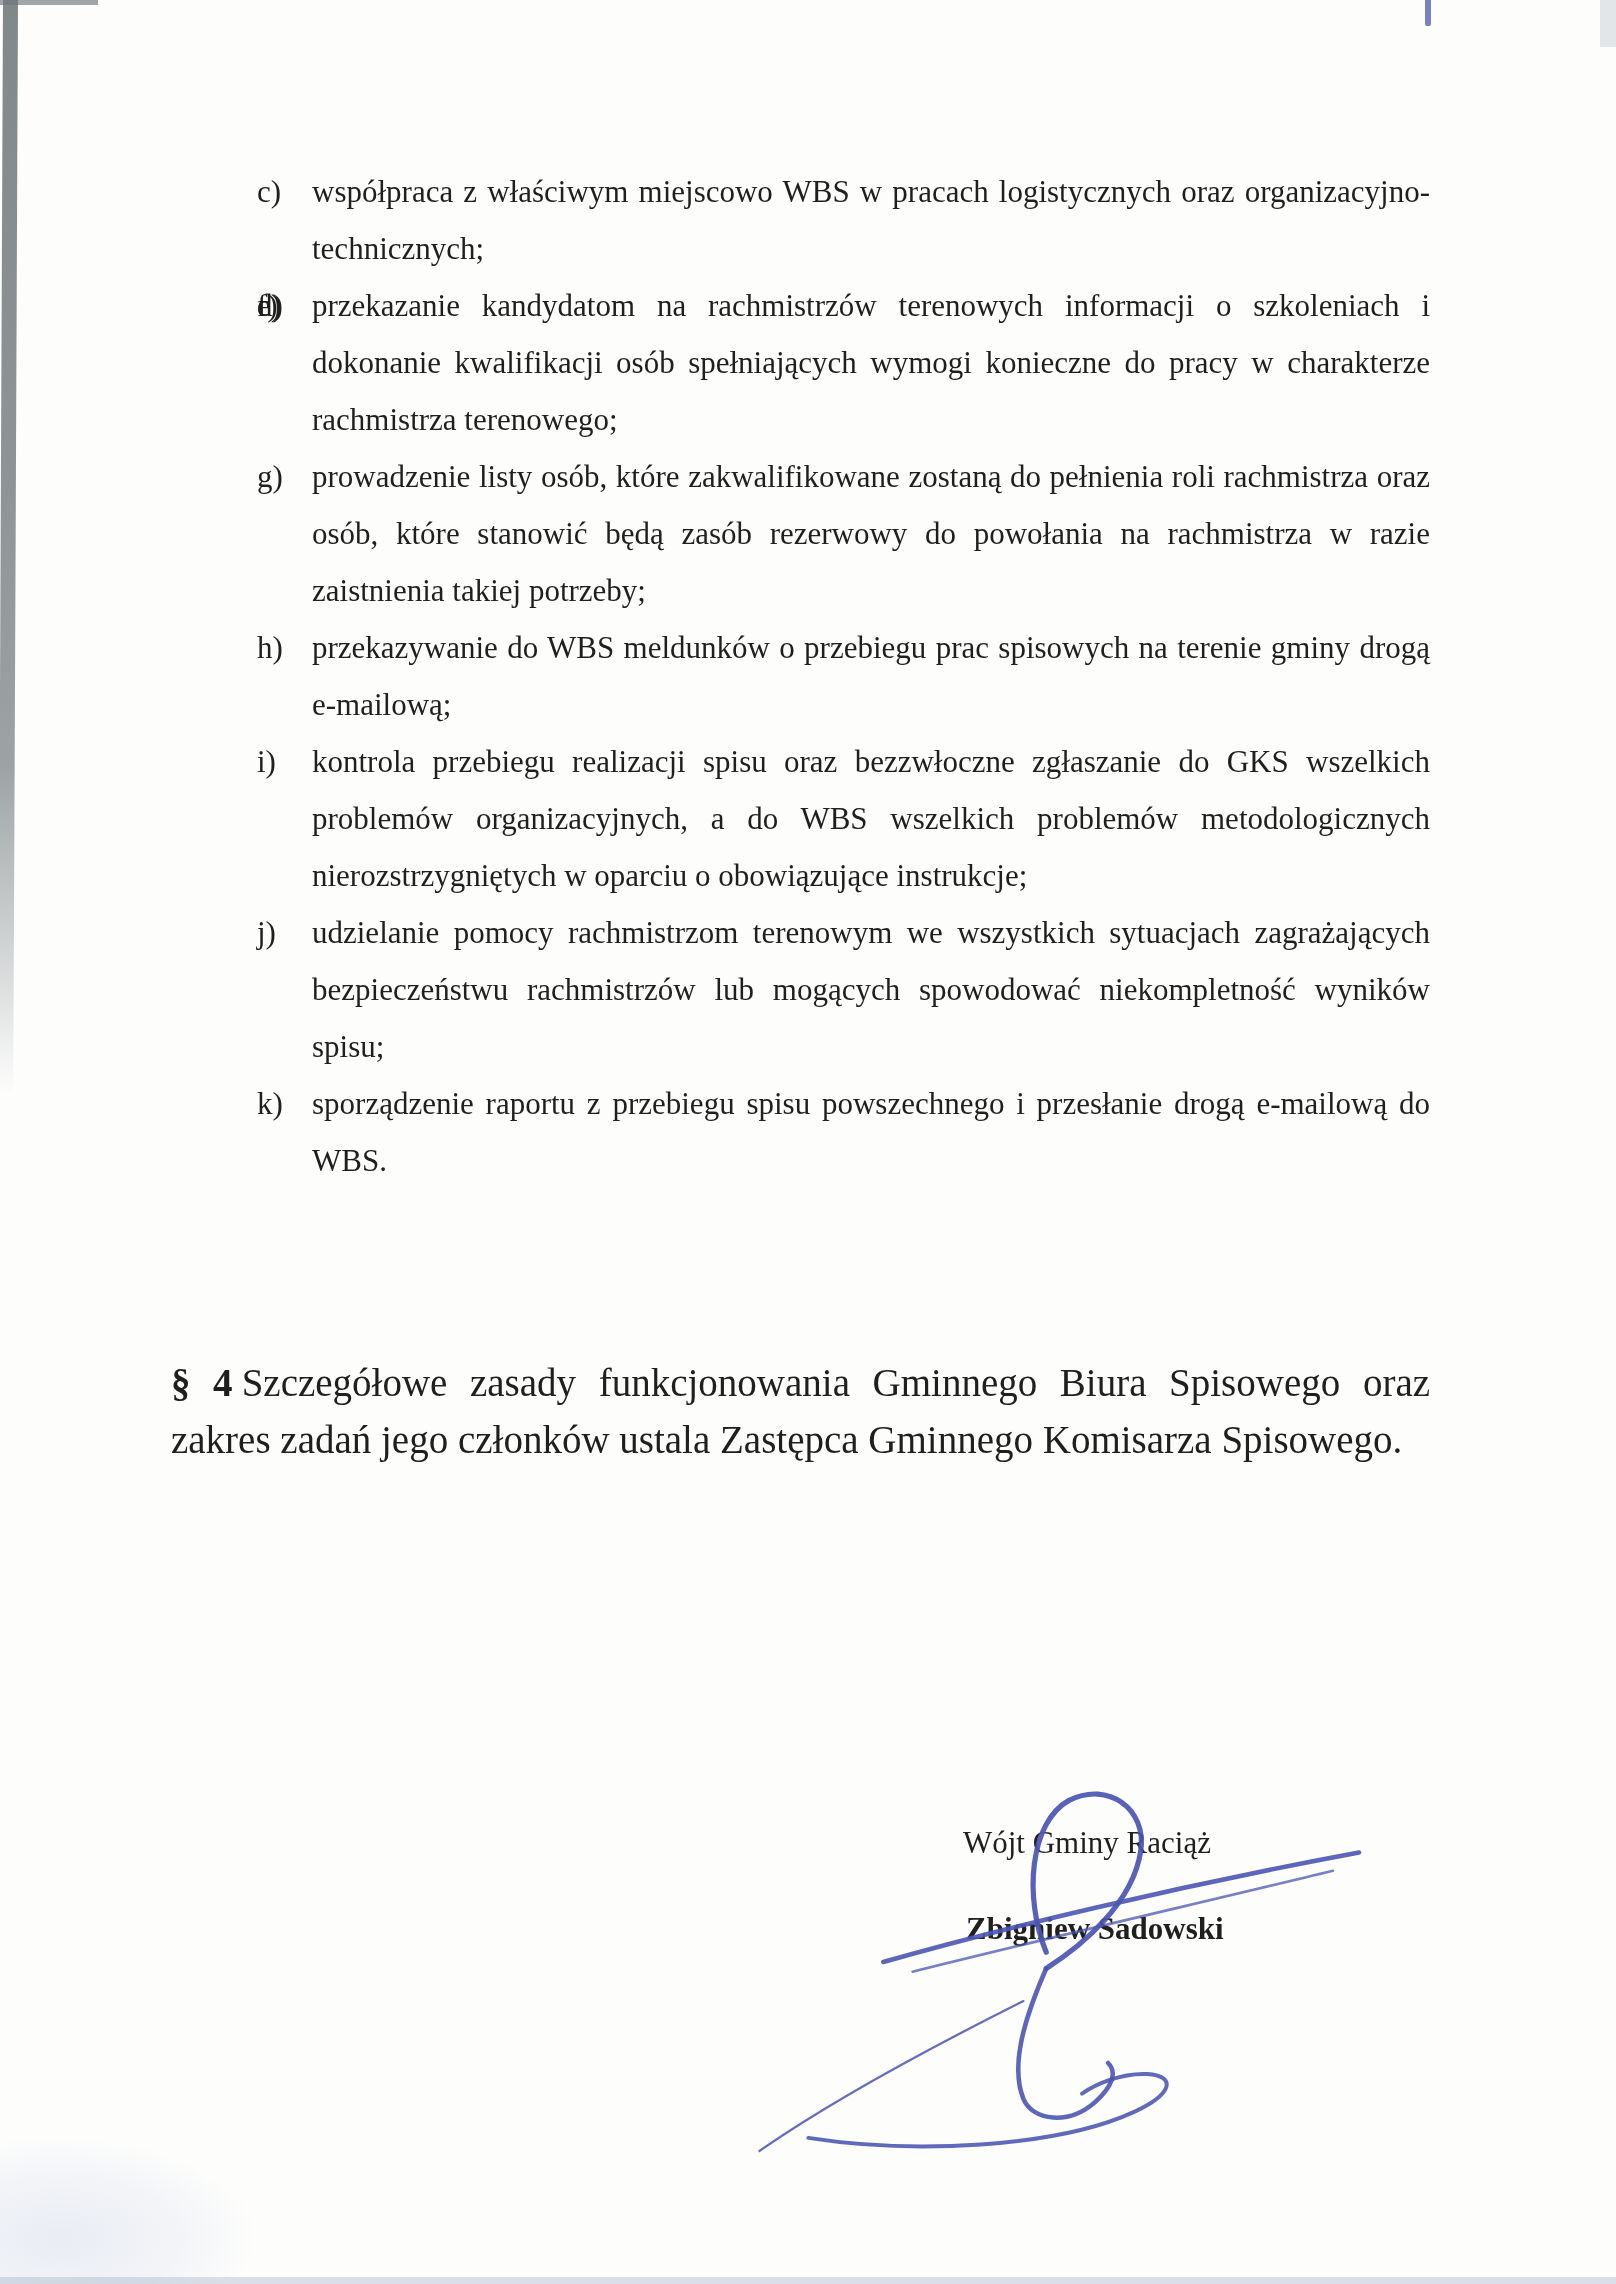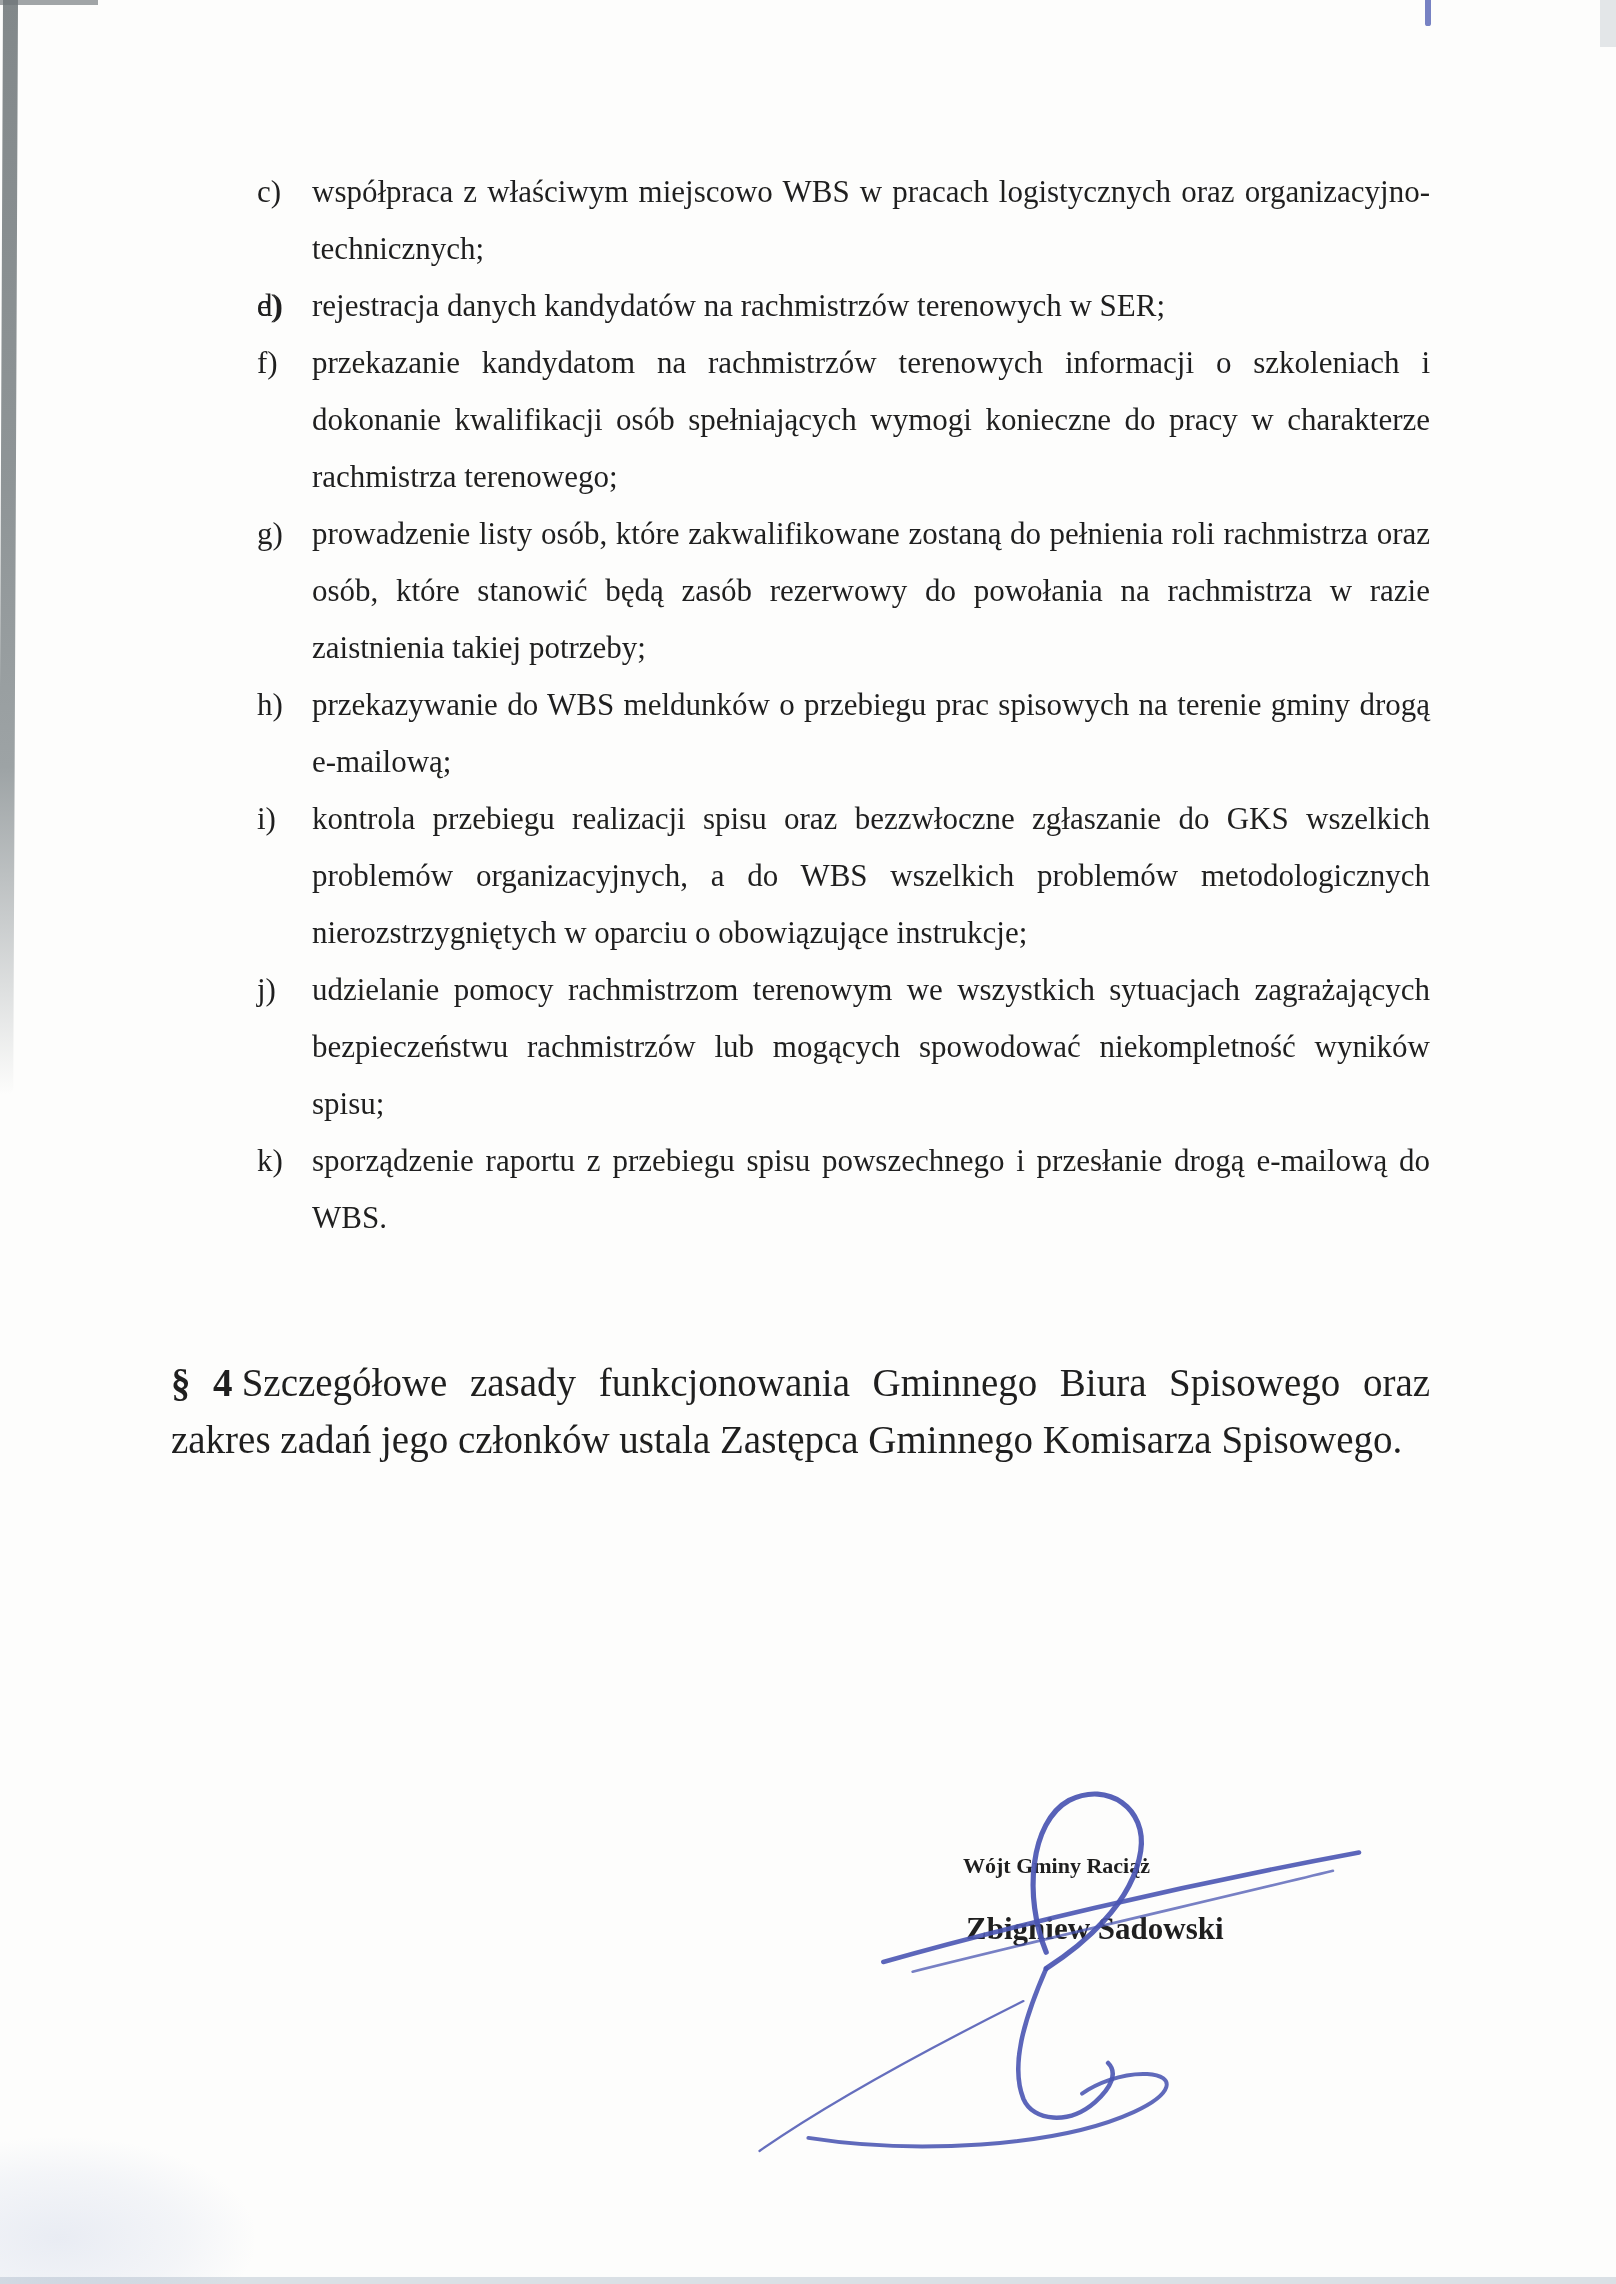--- a/index.html
+++ b/index.html
@@ -83,24 +83,23 @@
     text-align: justify;
     hyphens: none;
   }
   .pmark {
     font-weight: bold;
     padding-right: 9px;
   }
   .sig-title {
     position: absolute;
     left: 963px; top: 1825px;
-    font-size: 22px;
-    font-weight: bold;
+    font-size: 31px;
+    font-weight: normal;
     white-space: nowrap;
-    margin-top: 28px;
   }
   .sig-name {
     position: absolute;
     left: 966px; top: 1911px;
     font-size: 31px;
     font-weight: bold;
     white-space: nowrap;
   }
   .sig-ink {
     position: absolute;
@@ -123,21 +122,20 @@
   <div class="item-list">
     <div class="item">
       <span class="marker">c)</span>
       <span>współpraca z właściwym miejscowo WBS w pracach logistycznych oraz organizacyjno-technicznych;</span>
     </div>
     <div class="item">
       <span class="marker">d)</span>
     </div>
     <div class="item">
       <span class="marker">e)</span>
-      <span>rejestracja danych kandydatów na rachmistrzów terenowych w SER;</span>
     </div>
     <div class="item">
       <span class="marker">f)</span>
       <span>przekazanie kandydatom na rachmistrzów terenowych informacji o szkoleniach i dokonanie kwalifikacji osób spełniających wymogi konieczne do pracy w charakterze rachmistrza terenowego;</span>
     </div>
     <div class="item">
       <span class="marker">g)</span>
       <span>prowadzenie listy osób, które zakwalifikowane zostaną do pełnienia roli rachmistrza oraz osób, które stanowić będą zasób rezerwowy do powołania na rachmistrza w razie zaistnienia takiej potrzeby;</span>
     </div>
     <div class="item">

